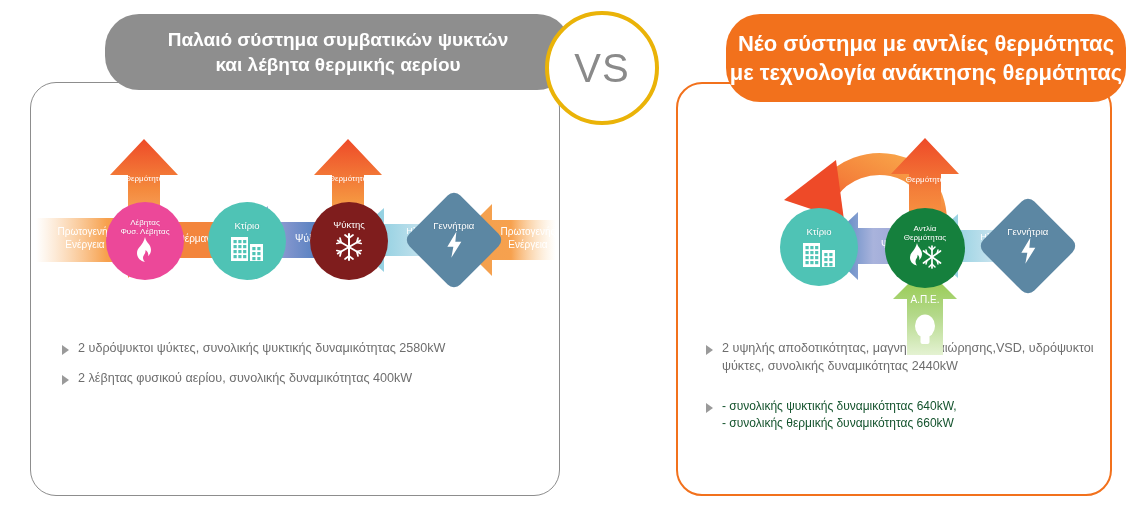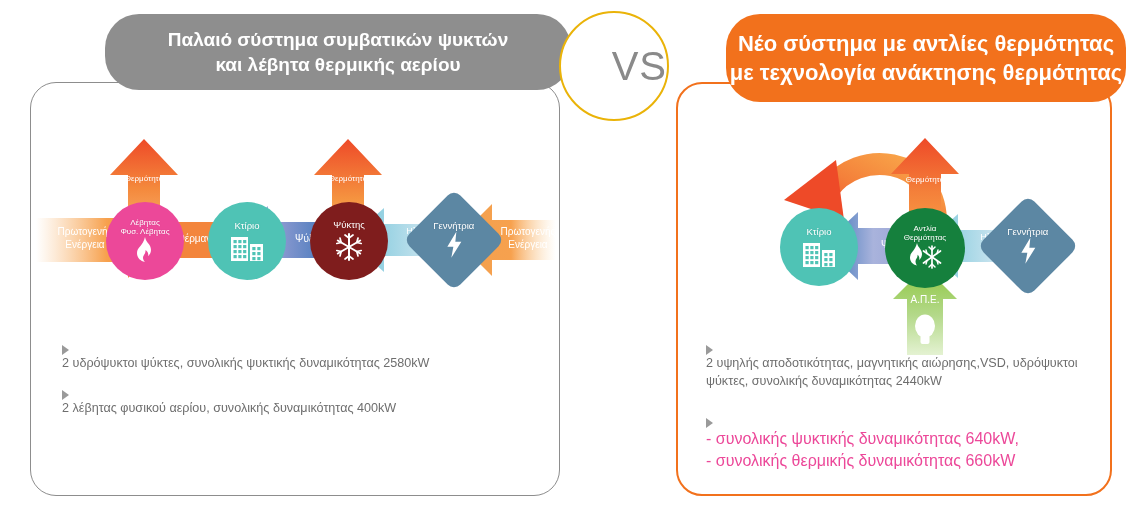--- a/index.html
+++ b/index.html
@@ -9,48 +9,48 @@
   .panel{position:absolute;box-sizing:border-box;border-radius:26px;background:#fff;}
   #panel-old{left:30px;top:82px;width:530px;height:414px;border:1.6px solid #8d8d8d;}
   #panel-new{left:676px;top:82px;width:436px;height:414px;border:2.4px solid #F2711C;}
 
   .header-pill{position:absolute;box-sizing:border-box;border-radius:34px;
     display:flex;align-items:center;justify-content:center;text-align:center;
     color:#ffffff;font-weight:bold;line-height:1.32;z-index:5;}
   #header-old{left:105px;top:14px;width:466px;height:76px;background:#8e8e8e;font-size:19px;}
   #header-new{left:706px;top:14px;width:400px;height:88px;background:#F2711C;font-size:22px;margin-left:20px;}
 
-  #vs-badge{position:absolute;left:559px;top:11px;width:106px;height:106px;
-    border-radius:50%;background:#fff;border:2px solid #eab308;z-index:6;
-    display:flex;align-items:center;justify-content:flex-end;
+  #vs-badge{position:absolute;left:545px;top:11px;width:106px;height:106px;
+    border-radius:50%;background:#fff;border:4px solid #eab308;z-index:6;
+    display:flex;align-items:center;justify-content:center;
     color:#8a8a8a;font-size:40px;letter-spacing:1px;font-family:"Liberation Sans",sans-serif;}
 
   .diagram{position:absolute;}
   #diagram-old{left:36px;top:140px;width:520px;height:160px;}
   #diagram-new{left:740px;top:130px;width:370px;height:215px;}
 
   .node{position:absolute;display:flex;flex-direction:column;align-items:center;
         justify-content:center;color:#fff;z-index:4;}
   .node.circ{border-radius:50%;}
   .node.diam{transform:rotate(45deg);border-radius:9px;}
   .node.diam > *{transform:rotate(-45deg);}
   .node .nlabel{font-size:9.5px;text-align:center;line-height:1.1;
                 text-shadow:0 0 2px rgba(0,0,0,.12);}
   .node .nlabel.two{font-size:8px;}
   .node .nicon{margin-top:1px;}
 
   .bullets{position:absolute;}
   #bullets-old{left:62px;top:340px;width:470px;}
   #bullets-new{left:706px;top:340px;width:392px;}
-  .bullet-row{display:flex;align-items:flex-start;margin-bottom:12px;flex-direction:column;}
+  .bullet-row{display:flex;align-items:flex-start;margin-bottom:12px;}
   .bullet-tri{width:0;height:0;border-left:7px solid #9a9a9a;
     border-top:5px solid transparent;border-bottom:5px solid transparent;
     margin-right:9px;margin-top:5px;flex:0 0 auto;}
   .bullet-text{color:#6e6e6e;font-size:12.6px;line-height:1.42;}
-  .sub-line{color:#ec4899;font-size:16px;line-height:1.42;}
+  .sub-line{color:#14532d;font-size:12px;line-height:1.42;}
   svg{display:block;overflow:visible;}
 </style>
 </head>
 <body>
 
 <div class="header-pill" id="header-old">
   <div>
     <div>Παλαιό σύστημα συμβατικών ψυκτών</div>
     <div>και λέβητα θερμικής αερίου</div>
   </div>

